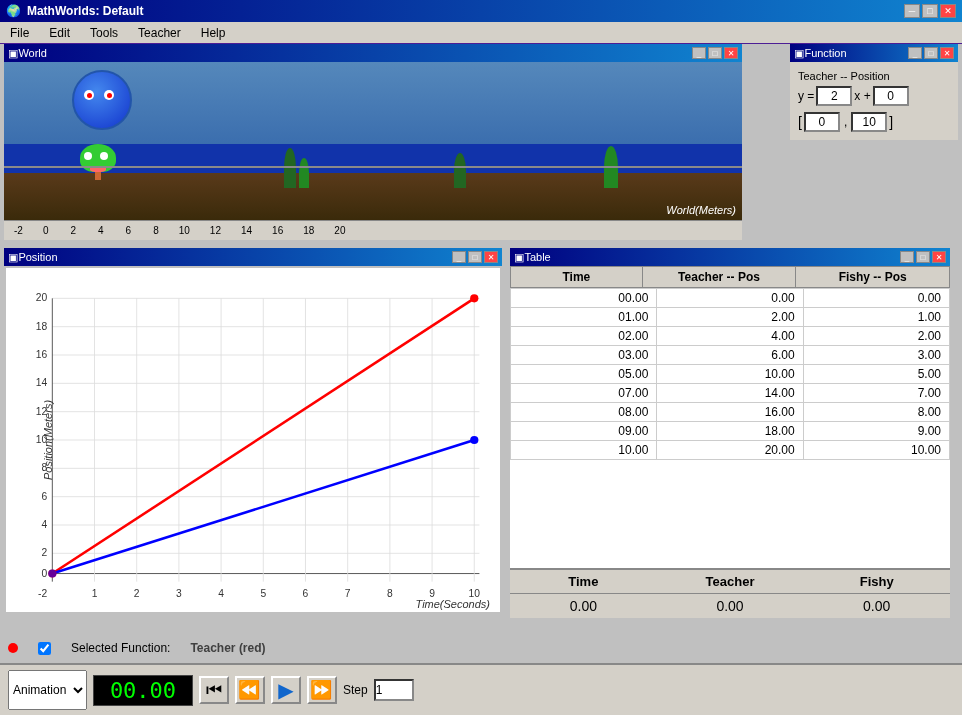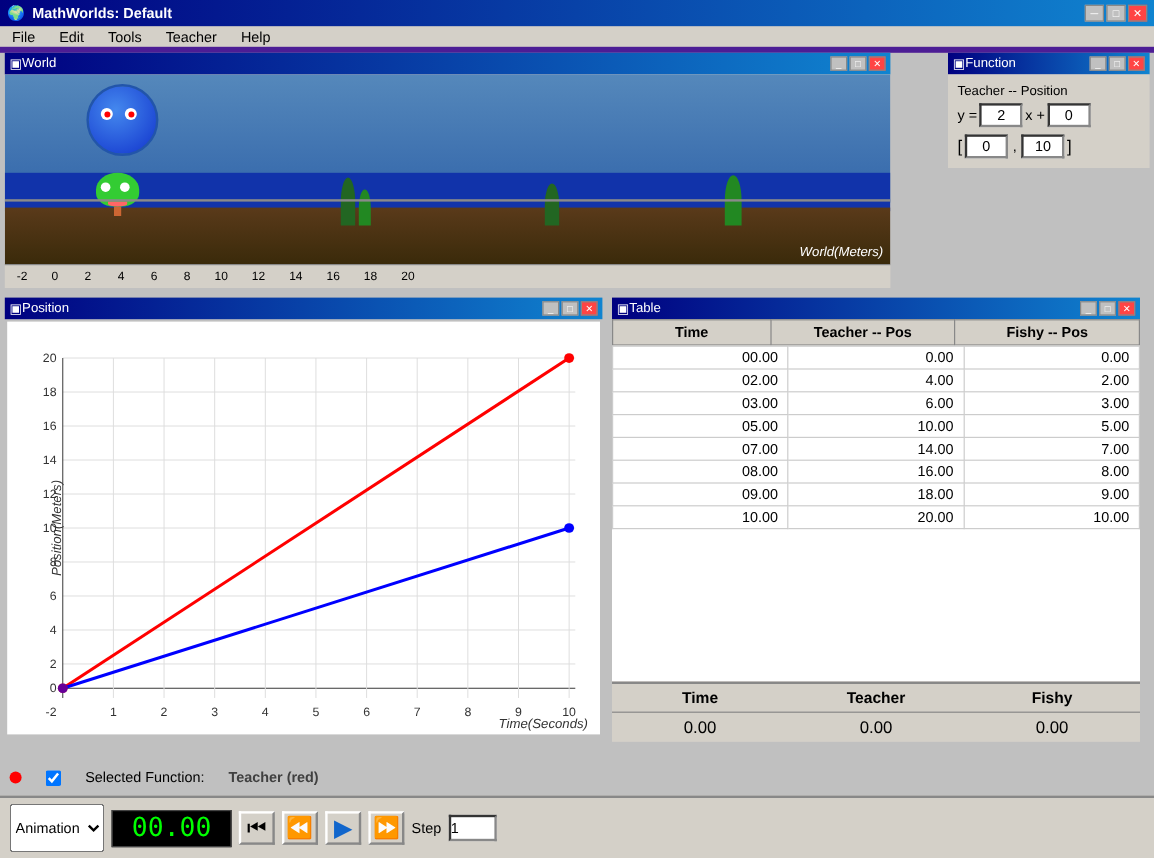--- a/index.html
+++ b/index.html
@@ -31,21 +31,21 @@
       border: 1px solid #888;
       font-size: 9px;
       display: flex; align-items: center; justify-content: center;
       cursor: pointer;
     }
     .title-btn.close { background: #ff4444; }
 
     
     .menu-bar {
       background: #d4d0c8;
-      border-bottom: 5px solid #4c1d95;
+      border-bottom: 1px solid #4c1d95;
       display: flex;
       padding: 2px 4px;
       gap: 8px;
       height: 22px;
       align-items: center;
     }
     .menu-item {
       padding: 2px 6px;
       cursor: pointer;
       font-size: 12px;
@@ -362,20 +362,25 @@
 
     <div style="flex:1;overflow-y:scroll;background:white;">
       <table style="width:100%;border-collapse:collapse;">
         <tbody id="table-body">
         <tr>
               <td style="border: 1px solid rgb(204, 204, 204); padding: 2px 8px; text-align: right; font-size: 12px;">00.00</td>
               <td style="border: 1px solid rgb(204, 204, 204); padding: 2px 8px; text-align: right; font-size: 12px;">0.00</td>
               <td style="border: 1px solid rgb(204, 204, 204); padding: 2px 8px; text-align: right; font-size: 12px;">0.00</td>
             </tr>
             <tr>
+              <td style="border: 1px solid rgb(204, 204, 204); padding: 2px 8px; text-align: right; font-size: 12px;">01.00</td>
+              <td style="border: 1px solid rgb(204, 204, 204); padding: 2px 8px; text-align: right; font-size: 12px;">2.00</td>
+              <td style="border: 1px solid rgb(204, 204, 204); padding: 2px 8px; text-align: right; font-size: 12px;">1.00</td>
+            </tr>
+            <tr>
               <td style="border: 1px solid rgb(204, 204, 204); padding: 2px 8px; text-align: right; font-size: 12px;">02.00</td>
               <td style="border: 1px solid rgb(204, 204, 204); padding: 2px 8px; text-align: right; font-size: 12px;">4.00</td>
               <td style="border: 1px solid rgb(204, 204, 204); padding: 2px 8px; text-align: right; font-size: 12px;">2.00</td>
             </tr>
             <tr>
               <td style="border: 1px solid rgb(204, 204, 204); padding: 2px 8px; text-align: right; font-size: 12px;">03.00</td>
               <td style="border: 1px solid rgb(204, 204, 204); padding: 2px 8px; text-align: right; font-size: 12px;">6.00</td>
               <td style="border: 1px solid rgb(204, 204, 204); padding: 2px 8px; text-align: right; font-size: 12px;">3.00</td>
             </tr>
             <tr>

